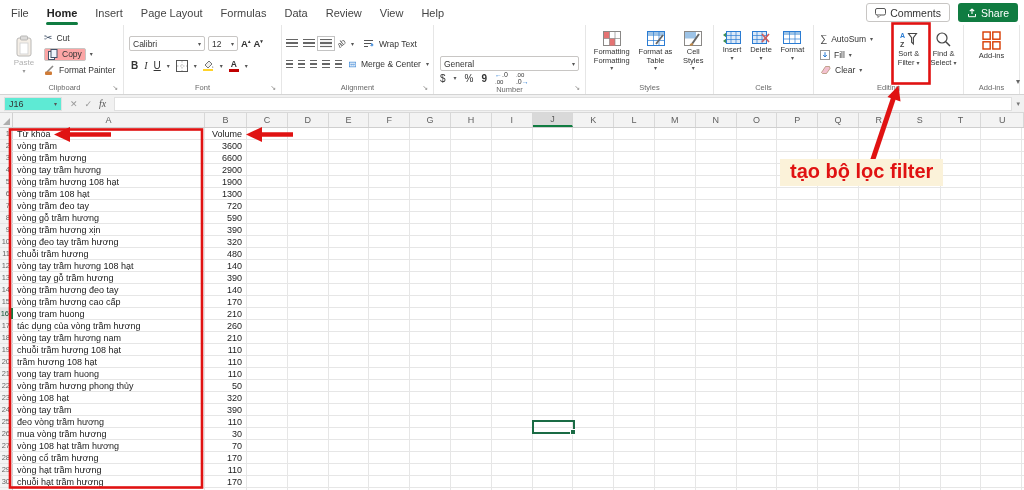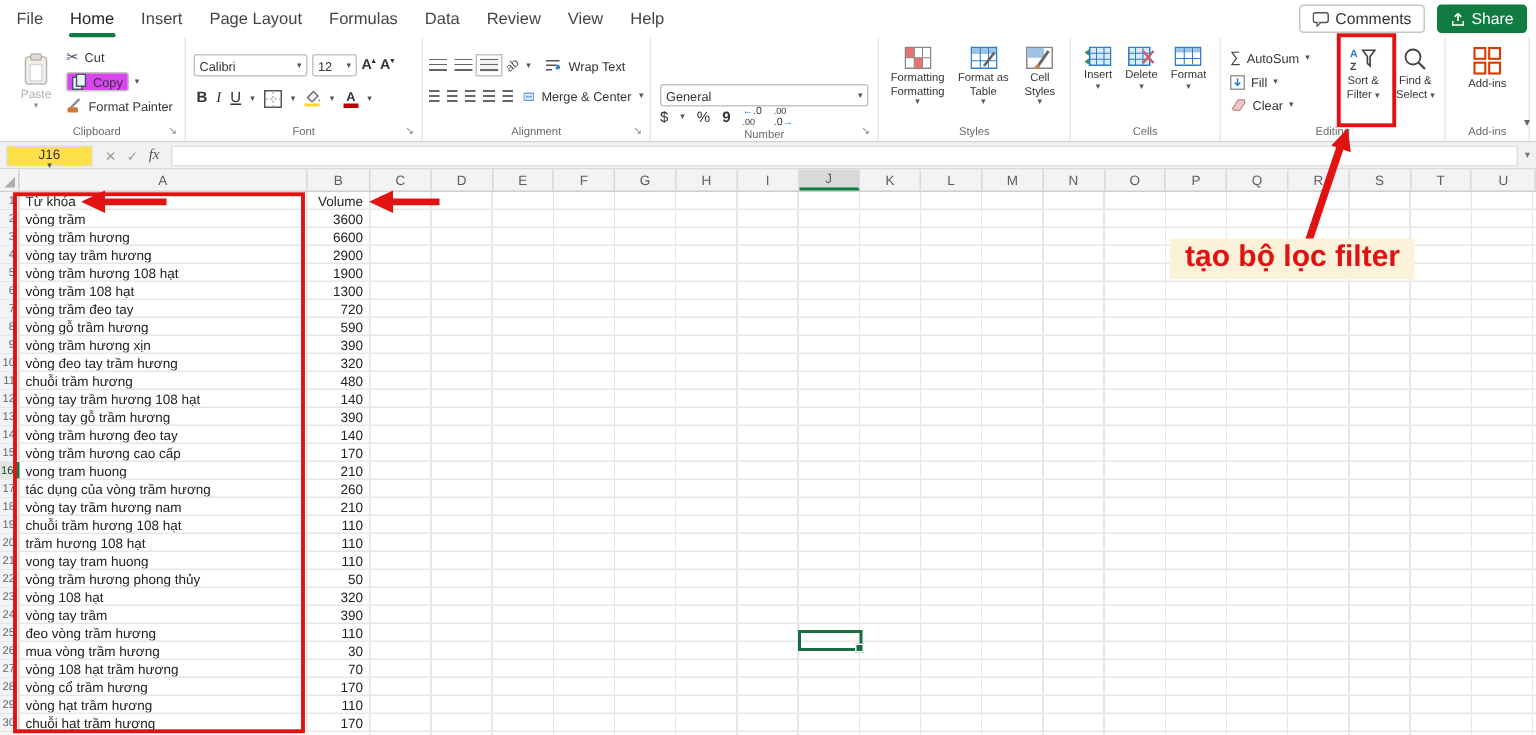--- a/index.html
+++ b/index.html
@@ -4,42 +4,42 @@
 <style>
   * { margin:0; padding:0; box-sizing:border-box; }
   html,body { width:1024px; height:490px; overflow:hidden; background:#fff;
     font-family:"Liberation Sans", sans-serif; -webkit-font-smoothing:antialiased; }
   #stage { position:relative; width:1024px; height:490px; }
 
   
   .tabs-row { height:25px; display:flex; align-items:center; background:#fff; padding-left:2px; position:relative; }
   #tab-strip { display:flex; height:100%; align-items:center; }
   .tab { font-size:11px; color:#444; padding:0 9px; height:100%; display:flex; align-items:center; position:relative; cursor:default; white-space:nowrap; }
-  .tab.active { color:#222; font-weight:400; }
+  .tab.active { color:#222; font-weight:700; }
   .tab.active::after { content:""; position:absolute; left:8px; right:8px; bottom:0; height:3px; background:#107C41; border-radius:2px; }
   .tabs-right { position:absolute; right:6px; top:3px; display:flex; gap:8px; align-items:center; }
   .btn-comments { display:flex; align-items:center; gap:4px; border:1px solid #c8c6c4; border-radius:3px; background:#fff; font-size:10.5px; color:#333; padding:2px 8px; height:19px; }
   .btn-share { display:flex; align-items:center; gap:4px; border-radius:3px; background:#107C41; font-size:10.5px; color:#fff; padding:2px 9px; height:19px; }
 
   
   .ribbon { height:70px; background:#fff; border-bottom:1px solid #d4d4d4; display:flex; padding-left:6px; position:relative; }
   .grp { display:flex; flex-direction:column; border-right:1px solid #e6e6e6; padding:3px 2px 0 2px; }
   .grp-body { flex:1; display:flex; }
   .grp-foot { height:14px; display:flex; align-items:center; justify-content:center; font-size:7.5px; color:#696969; position:relative; }
   .launcher { position:absolute; right:3px; bottom:3px; font-size:7px; color:#8a8886; line-height:1; }
   .chev { font-size:6px; color:#555; line-height:1; }
   .chev-lg { font-size:7px; color:#555; line-height:1; }
 
   
   .g-clip { width:118px; }
   .paste-btn { width:32px; display:flex; flex-direction:column; align-items:center; justify-content:center; gap:1px; opacity:.6; }
   .paste-btn .lbl { font-size:8px; color:#7a7a7a; }
   .clip-col { display:flex; flex-direction:column; justify-content:space-evenly; padding-left:4px; }
   .srow { display:flex; align-items:center; gap:4px; font-size:8.5px; color:#333; white-space:nowrap; }
-  .copy-box { display:flex; align-items:center; gap:4px; border:1px solid #c8c6c4; border-radius:2px; padding:0 3px; height:13px; background:#d946ef; }
+  .copy-box { display:flex; align-items:center; gap:4px; border:1px solid #c8c6c4; border-radius:2px; padding:0 3px; height:13px; background:#fca5a5; }
 
   
   .g-font { width:158px; }
   .g-font .grp-body { flex-direction:column; justify-content:space-evenly; padding:0 3px; }
   .combo { display:flex; align-items:center; justify-content:space-between; border:1px solid #c8c6c4; border-radius:2px; background:#fff; height:15px; padding:0 3px; font-size:8.5px; color:#333; }
   .font-row1 { display:flex; gap:3px; align-items:center; }
   .font-row2 { display:flex; gap:6px; align-items:center; padding-left:2px; }
   .fname { width:76px; } .fsize { width:30px; }
   .aicon { font-size:9.5px; color:#333; font-weight:700; line-height:1; }
   .b-b { font-weight:700; font-size:10px; color:#333; }
@@ -68,21 +68,21 @@
   .g-styles { width:128px; } .g-styles .grp-body { justify-content:space-evenly; }
   .g-cells { width:100px; } .g-cells .grp-body { justify-content:space-evenly; }
   .g-edit { width:150px; }
   .edit-col { width:78px; display:flex; flex-direction:column; justify-content:space-evenly; padding-left:4px; }
   .g-add { width:56px; } .g-add .grp-body { justify-content:center; }
 
   .ribbon-collapse { position:absolute; right:4px; bottom:8px; font-size:8px; color:#666; }
 
   
   .fbar { height:18px; background:#f1f1f1; border-bottom:1px solid #d8d8d8; display:flex; align-items:center; padding:0 4px; gap:4px; }
-  .namebox { width:58px; height:14px; background:#fde047; border:1px solid #e0e0e0; display:flex; align-items:center; justify-content:space-between; padding:0 4px; font-size:9px; color:#333;flex-direction:column; }
+  .namebox { width:58px; height:14px; background:#5eead4; border:1px solid #e0e0e0; display:flex; align-items:center; justify-content:space-between; padding:0 4px; font-size:9px; color:#333; }
   .fbar-icons { display:flex; align-items:center; gap:7px; color:#9a9a9a; font-size:9px; padding:0 4px; }
   .fx { font-family:"Liberation Serif",serif; font-style:italic; color:#555; font-size:10px; }
   .finput { flex:1; height:14px; background:#fff; border:1px solid #e0e0e0; }
   .fbar .chev-lg { color:#777; }
 
   
   .sheet { position:relative; }
   .hdr-row { height:15px; display:flex; background:#f3f3f3; border-bottom:1px solid #cfcfcf; }
   .corner { width:13px; border-right:1px solid #d0d0d0; position:relative; background:#f3f3f3; }
   .corner::after { content:""; position:absolute; right:2px; bottom:2px; width:0; height:0; border-bottom:7px solid #aeaeae; border-left:7px solid transparent; }

